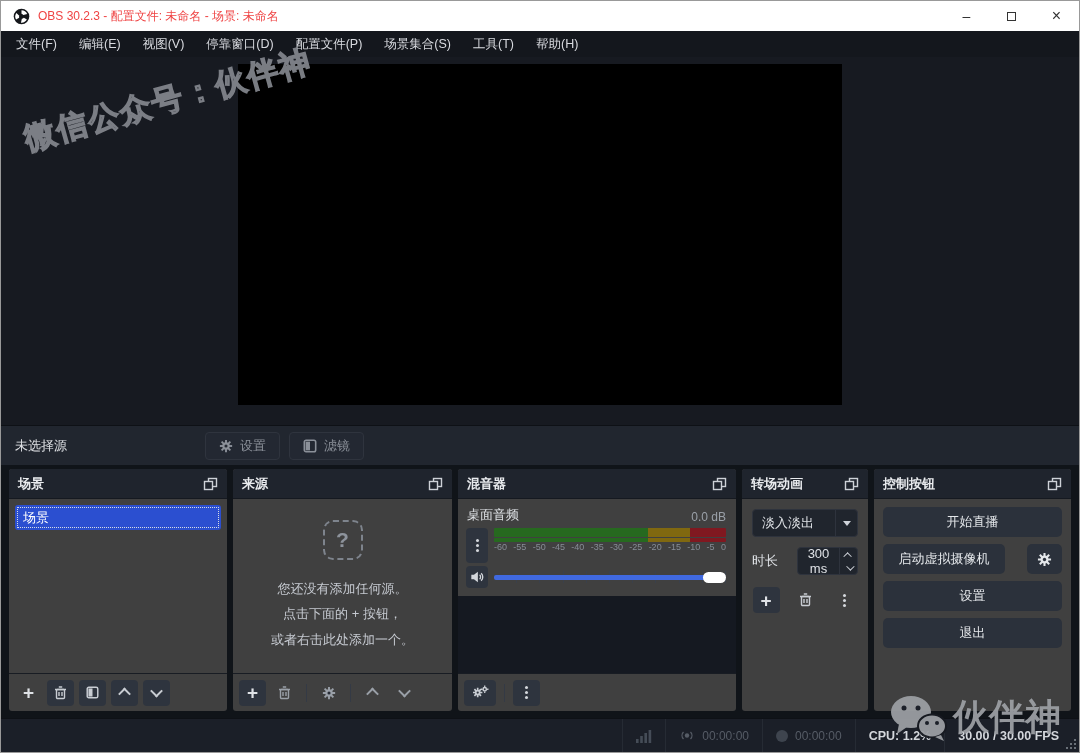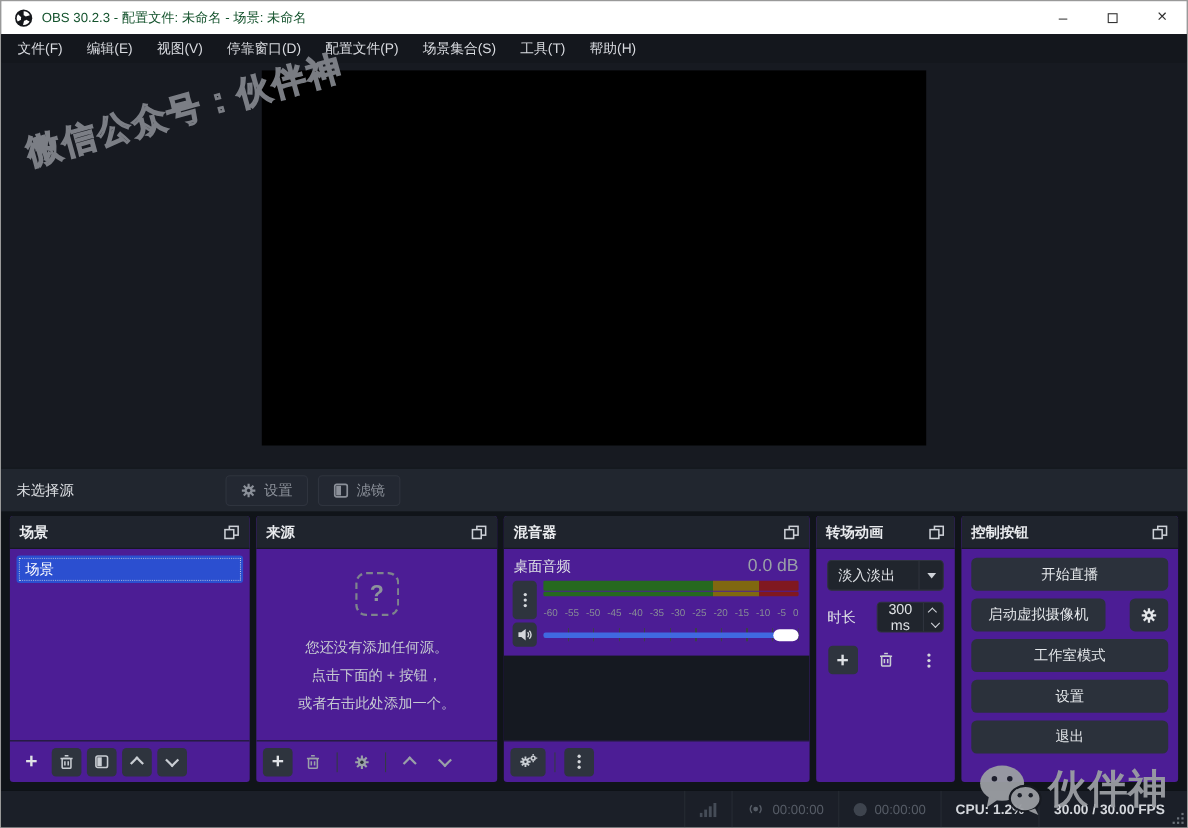--- a/index.html
+++ b/index.html
@@ -3,21 +3,21 @@
 <meta charset="utf-8">
 <style>
   * { margin:0; padding:0; box-sizing:border-box; font-family:"Liberation Sans","DejaVu Sans",sans-serif; }
   html,body { background:#3a3a3a; }
   .window { width:1080px; height:753px; display:flex; flex-direction:column; position:relative;
             border:1px solid #999; background:#171a21; overflow:hidden; }
 
   
   .titlebar { height:30px; background:#ffffff; display:flex; align-items:center; flex:0 0 auto; }
   .titlebar .logo { width:17px; height:17px; margin:0 8px 0 12px; }
-  .titlebar .title { font-size:12px; color:#14532d; }
+  .titlebar .title { font-size:12px; color:#ef4444; }
   .win-controls { margin-left:auto; display:flex; height:100%; }
   .win-btn { width:45px; height:100%; display:flex; align-items:center; justify-content:center; color:#333; font-size:14px; cursor:default; }
   .win-btn .maxbox { width:9px; height:9px; border:1px solid #333; }
 
   
   .menubar { height:26px; background:#14171d; display:flex; align-items:center; padding-left:4px; flex:0 0 auto; position:relative; z-index:2; }
   .menu-item { color:#d9dbe0; font-size:12.5px; padding:0 11px; line-height:26px; }
 
   
   .main { flex:1 1 auto; position:relative; background:#171a21; }
@@ -30,21 +30,21 @@
                color:#9b9ea3; font-size:36px; font-weight:bold; opacity:.95; pointer-events:none; }
 
   
   .src-toolbar { height:40px; background:#21262f; border-top:1px solid #0e1116; display:flex; align-items:center; flex:0 0 auto; }
   .src-toolbar .nosel { color:#dfe1e5; font-size:13px; padding-left:14px; width:204px; }
   .tb-btn { height:28px; display:flex; align-items:center; gap:7px; padding:0 13px; margin-right:9px;
             border:1px solid #2f343e; border-radius:4px; background:#232832; color:#8b9099; font-size:13px; }
 
   
   .panels { height:253px; flex:0 0 auto; background:#101419; display:flex; gap:6px; padding:4px 8px 7px 8px; }
-  .panel { background:#4c1d95; border-radius:3px; display:flex; flex-direction:column; overflow:hidden; }
+  .panel { background:#404040; border-radius:3px; display:flex; flex-direction:column; overflow:hidden; }
   .p-scenes { flex:0 0 218px; } .p-sources { flex:0 0 219px; } .p-mixer { flex:1 1 280px; }
   .p-trans { flex:0 0 126px; } .p-controls { flex:0 0 197px; }
   .p-header { height:30px; flex:0 0 auto; background:#1f242d; border-bottom:1px solid #151920;
               display:flex; align-items:center; padding:0 9px; }
   .p-title { color:#e9ebee; font-size:13px; font-weight:bold; }
   .dock-ic { margin-left:auto; width:15px; height:14px; }
   .p-body { flex:1 1 auto; position:relative; }
   .p-footer { flex:0 0 38px; border-top:1px solid #181c23; display:flex; align-items:center; padding:0 6px; gap:5px; }
   .ft-btn { width:27px; height:26px; border-radius:4px; display:flex; align-items:center; justify-content:center; color:#c9cdd3; }
   .ft-btn.bg { background:#2e343e; }
@@ -60,29 +60,29 @@
 
   
   .src-empty { position:absolute; inset:0; display:flex; flex-direction:column; align-items:center; justify-content:center; text-align:center; }
   .qbox { width:40px; height:40px; border:2px dashed #7e848d; border-radius:10px; color:#8d939c;
           font-size:21px; font-weight:bold; display:flex; align-items:center; justify-content:center; margin-bottom:16px; }
   .src-empty .line { color:#c6cad1; font-size:13px; line-height:1.95; }
 
   
   .mx-row1 { display:flex; align-items:flex-end; padding:7px 10px 2px 9px; }
   .mx-name { color:#dfe2e6; font-size:13px; }
-  .mx-db { margin-left:auto; color:#9aa0a8; font-size:16px; }
+  .mx-db { margin-left:auto; color:#9aa0a8; font-size:12px; }
   .mx-row2 { display:flex; padding:2px 10px 0 8px; gap:6px; }
   .kebab-btn { width:22px; height:35px; background:#2e343e; border-radius:4px; display:flex; align-items:center; justify-content:center; }
   .kebab { display:flex; flex-direction:column; gap:2px; }
   .kebab i { width:3px; height:3px; border-radius:50%; background:#d4d7dc; }
   .meter-wrap { flex:1; }
   .mbar { width:100%; border-radius:1px; }
   .mbar.b1 { height:9px; } .mbar.b2 { height:4px; margin-top:1px; }
-  .mscale { display:flex; justify-content:space-between; margin-top:10px;text-align:center; }
+  .mscale { display:flex; justify-content:space-between; margin-top:0px;text-align:center; }
   .mscale span { color:#878d96; font-size:9px; line-height:11px; }
   .mx-row3 { display:flex; align-items:center; padding:3px 10px 0 8px; gap:6px; }
   .spk-btn { width:22px; height:22px; background:#2e343e; border-radius:4px; display:flex; align-items:center; justify-content:center; flex:0 0 auto; }
   .slider { flex:1; position:relative; height:22px; }
   .slider .ticks { position:absolute; left:0; right:0; top:5px; height:12px;
       background:repeating-linear-gradient(to right,transparent 0,transparent calc(10% - 1px),#3a404b calc(10% - 1px),#3a404b 10%); }
   .slider .track { position:absolute; left:0; right:2px; top:9px; height:5px; border-radius:2px; }
   .slider .handle { position:absolute; right:0; top:6px; width:23px; height:11px; background:#fff; border-radius:6px; }
   .mx-dark { margin-top:8px; flex:1; background:#151921; }
   .p-mixer .p-body { display:flex; flex-direction:column; }
@@ -468,21 +468,20 @@
                   <line x1="3" y1="3" x2="5.8" y2="5.8"></line>
                   <line x1="10.2" y1="10.2" x2="13" y2="13"></line>
                   <line x1="13" y1="3" x2="10.2" y2="5.8"></line>
                   <line x1="5.8" y1="10.2" x2="3" y2="13"></line>
                 </g>
                 <circle cx="8" cy="8" r="4.2" fill="#e4e7ea"></circle>
                 <circle cx="8" cy="8" r="1.8" fill="#2b313b"></circle>
               </svg>
           </div>
         </div>
-        <div class="ctl-btn">工作室模式</div>
         <div class="ctl-btn">设置</div>
         <div class="ctl-btn">退出</div>
       </div>
     </div>
   </div>
 
   <div class="statusbar">
     <div class="sb-spacer"></div>
     <div class="sb-seg">
       <svg width="16" height="14" viewBox="0 0 16 14">

